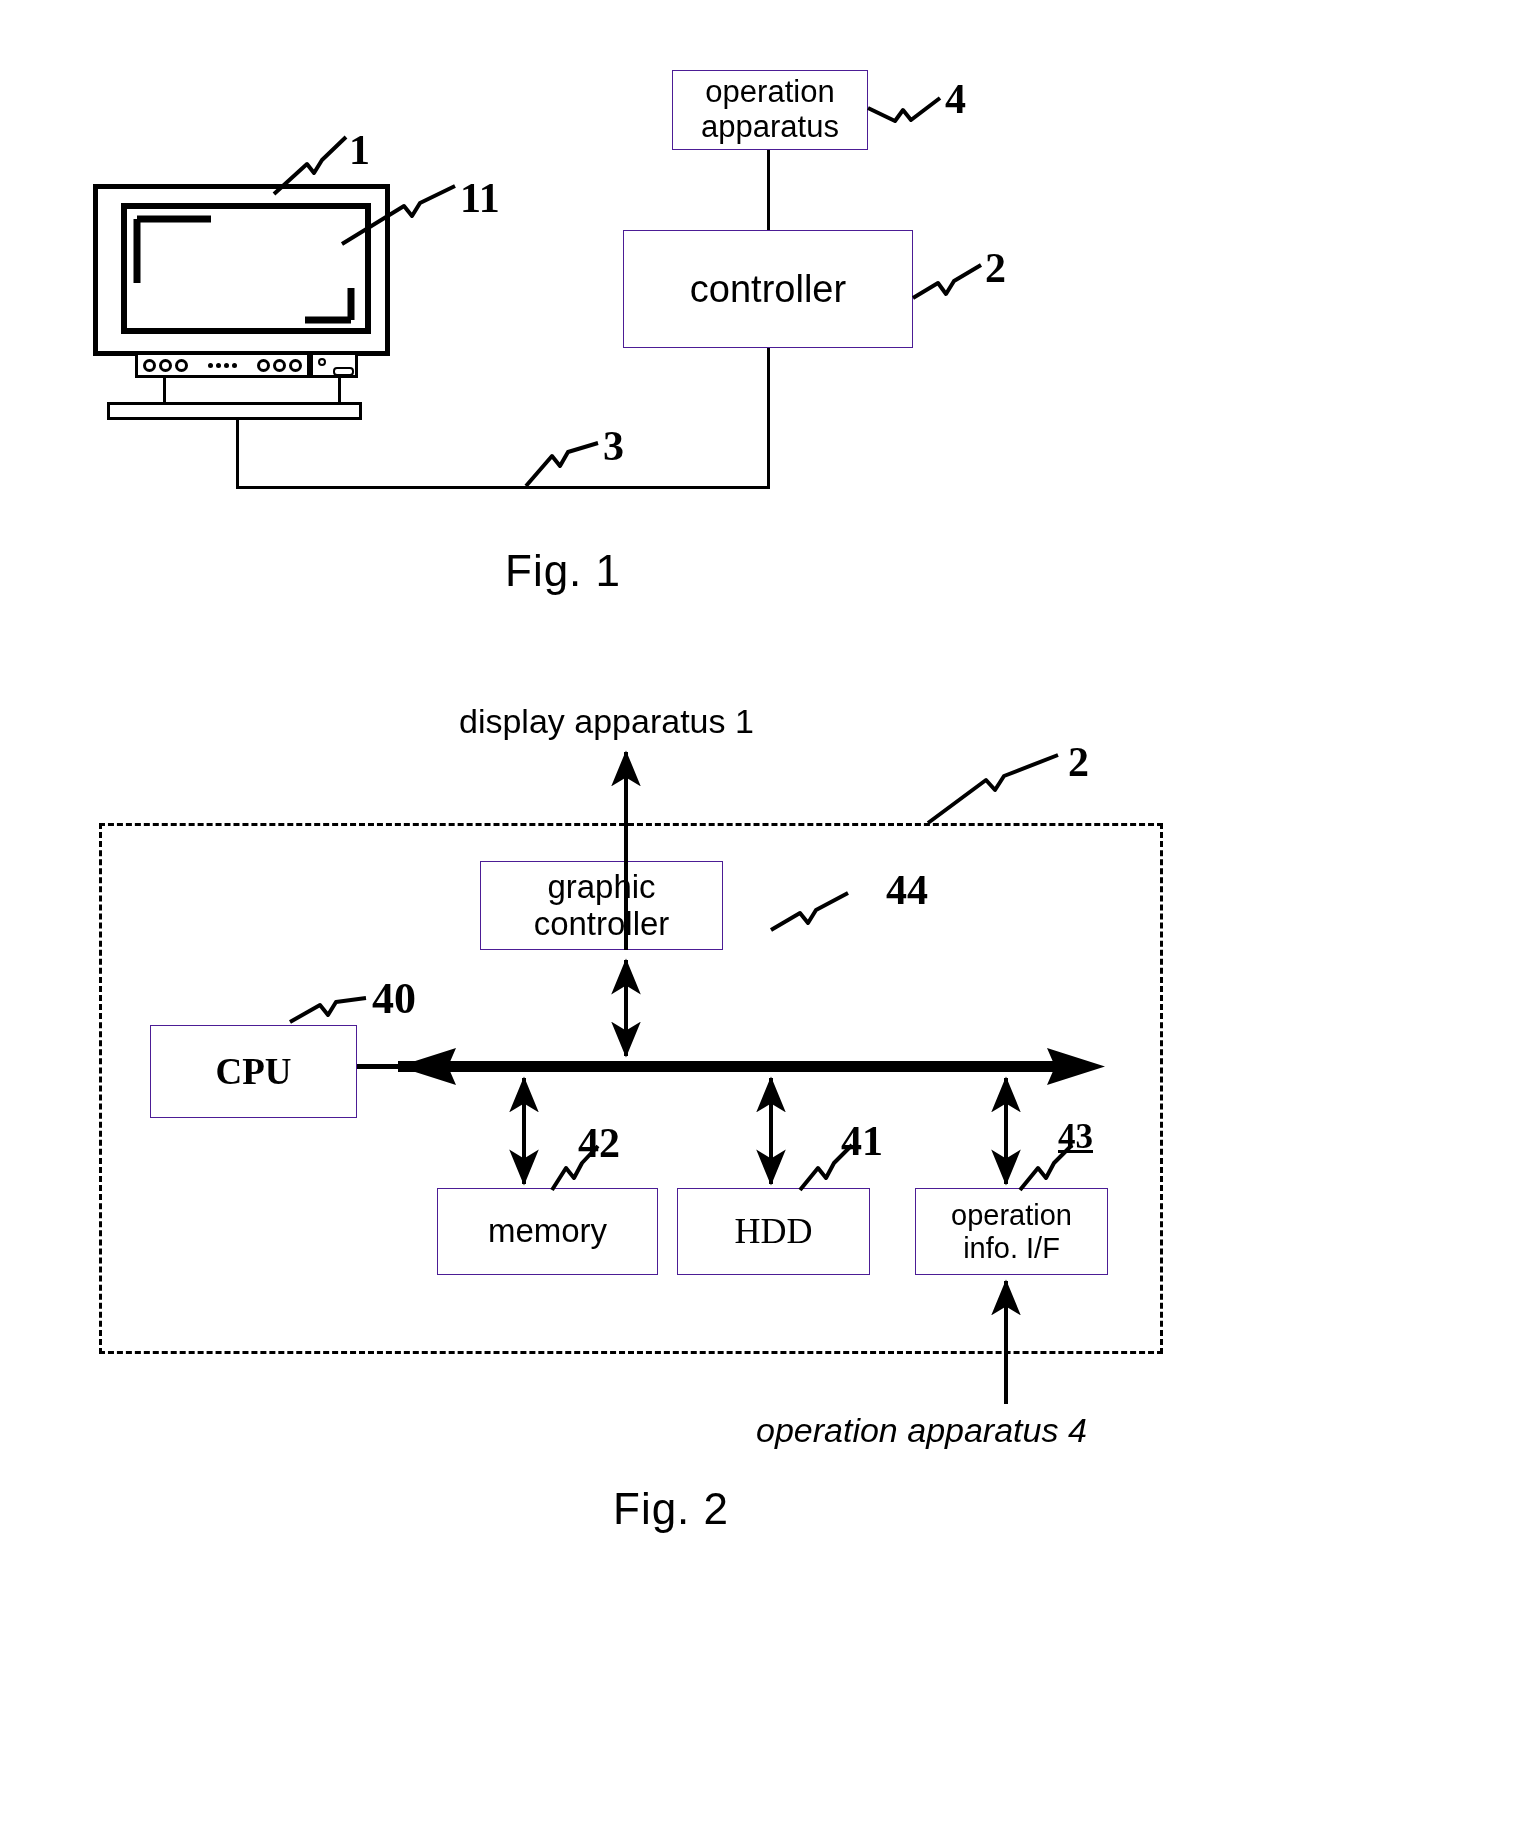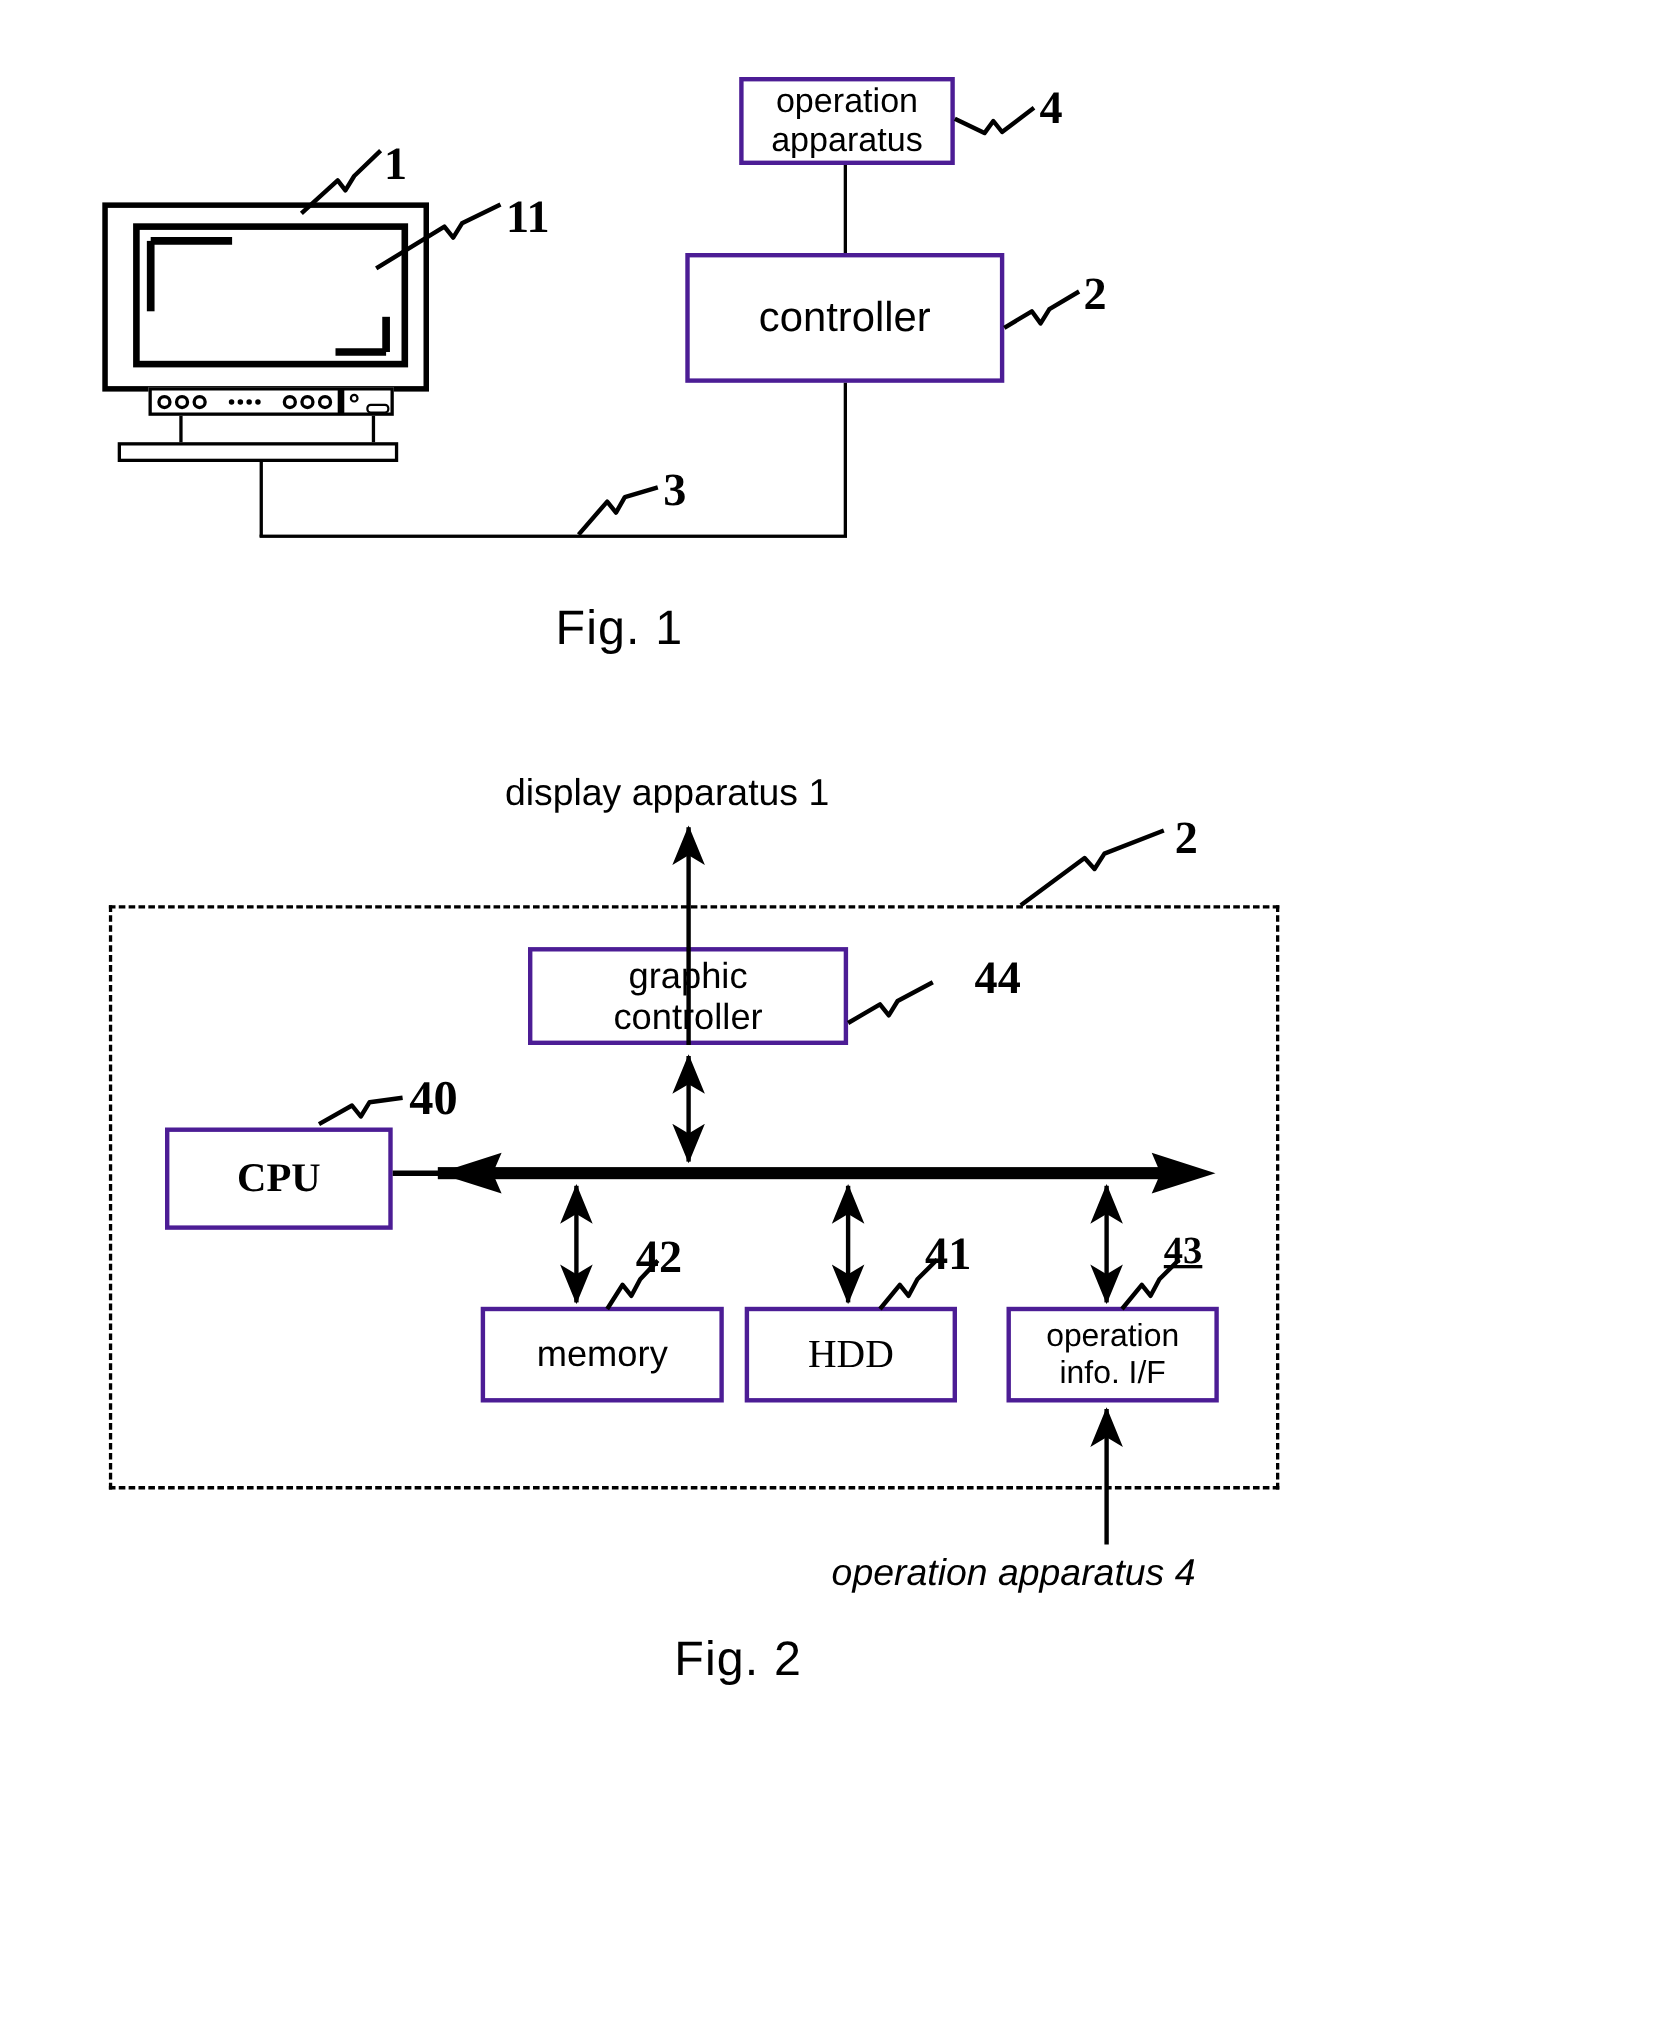--- a/index.html
+++ b/index.html
@@ -16,21 +16,21 @@
     width: 1516px;
     height: 1842px;
     background: #ffffff;
     overflow: hidden;
   }
 
   
   .box {
     position: absolute;
     box-sizing: border-box;
-    border: 4px solid #4c1d95;
+    border: 1px solid #4c1d95;
     background: #fff;
     display: flex;
     align-items: center;
     justify-content: center;
     text-align: center;
     line-height: 1.12;
   }
   .lbl {
     position: absolute;
     white-space: nowrap;
@@ -252,21 +252,21 @@
     <div class="ref" style="left:985px; top:244px; font-size:42px;">2</div>
     <div class="ref" style="left:603px; top:422px; font-size:42px;">3</div>
 
     <div class="caption" style="left:505px; top:546px;">Fig. 1</div>
   </div>
 
   <div>
 
     <div id="fig2-container"></div>
 
-    <div class="box" style="left:480px; top:861px; width:291px; height:89px; font-size:33px; flex-direction:column;">
+    <div class="box" style="left:480px; top:861px; width:243px; height:89px; font-size:33px; flex-direction:column;">
       <span>graphic</span>
       <span>controller</span>
     </div>
 
     <div class="box" style="left:150px; top:1025px; width:207px; height:93px; font-family:'Liberation Serif',serif; font-weight:700; font-size:37px;">
       <span>CPU</span>
     </div>
 
     <div class="box" style="left:437px; top:1188px; width:221px; height:87px; font-size:33px;">
       <span>memory</span>

